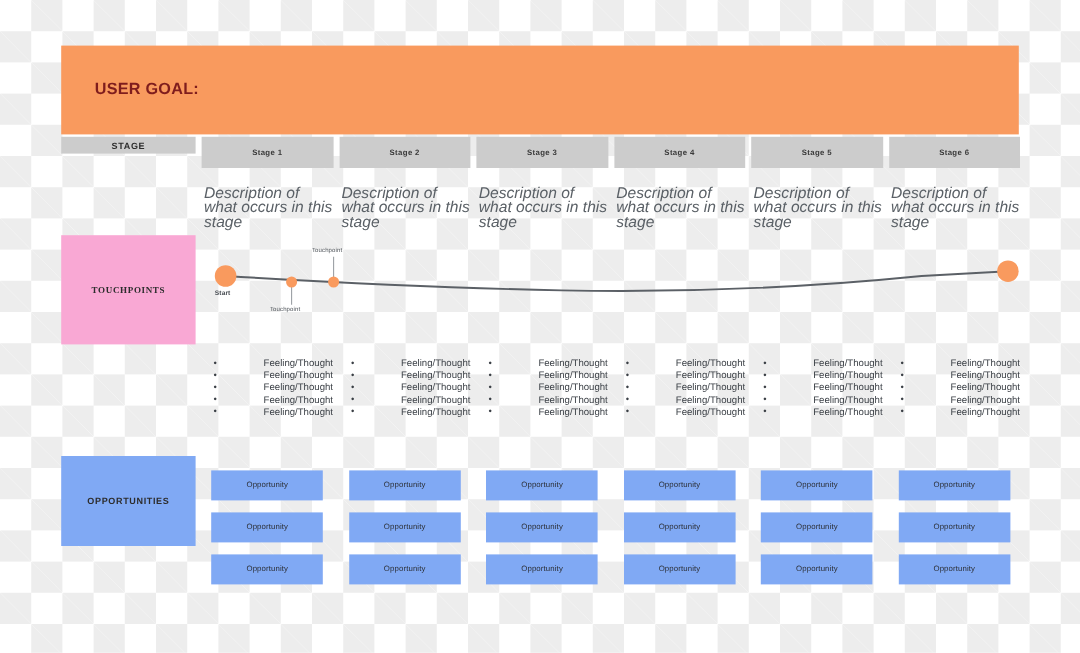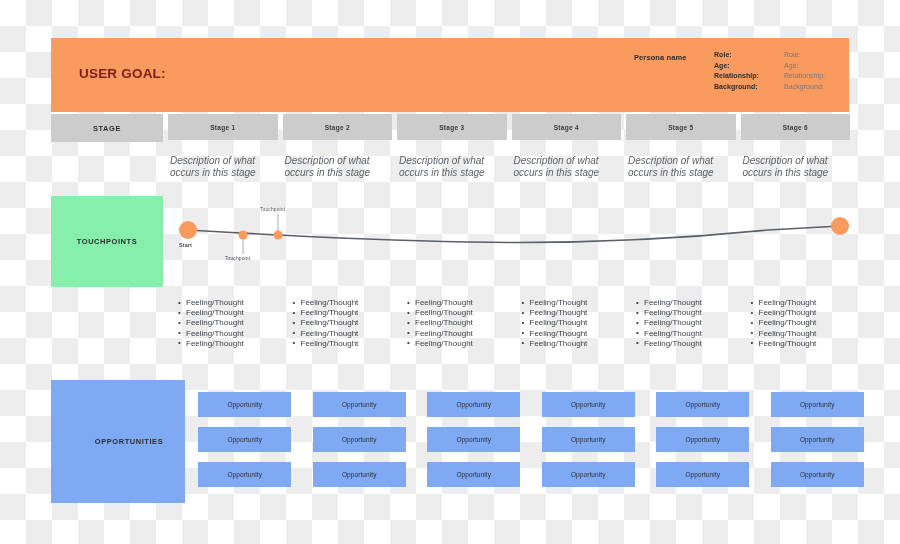--- a/index.html
+++ b/index.html
@@ -47,49 +47,49 @@
   
   .lbl {
     position: absolute; left: 51px;
     width: 112px;
     display: flex; align-items: center; justify-content: center;
     text-align: center;
     font-size: 7.5px; font-weight: bold; letter-spacing: .55px;
     color: #2d2d2d;
   }
   .lbl.grey   { background: #cccccc; }
-  .lbl.orange { background: #86efac; }
+  .lbl.orange { background: #f9a8d4; font-family: Liberation Serif, serif; }
   .lbl.green  { background: #4ec46d; }
   .lbl.blue   { background: #80a9f4; }
 
-  .row-stage       { top: 114px; height: 28px; }
+  .row-stage       { top: 114px; height: 14px; }
   .row-activity    { top: 145px; height: 46px; }
   .row-touchpoints { top: 196px; height: 91px; }
   .row-feelings    { top: 292px; height: 76px; }
-  .row-opps        { top: 380px; height: 123px; padding-left: 22px; }
+  .row-opps        { top: 380px; height: 75px; }
 
   .cells { position: absolute; left: 168px; right: 51px; display: flex; }
   .cell { flex: 0 0 109.5px; margin-right: 5px; }
   .cell:last-child { margin-right: 0; }
 
   
   .stage-chip {
     height: 26px; background: #cccccc;
     display: flex; align-items: center; justify-content: center;
     font-size: 6.5px; font-weight: bold; color: #3a3a3a; letter-spacing: .3px;
   }
 
   
   .activity-text {
-    font-size: 10px; font-style: italic; color: #5a6066;
+    font-size: 13px; font-style: italic; color: #5a6066;
     line-height: 12px; padding-top: 10px; padding-left: 2px;
   }
 
   
-  .feel-list { margin: 0; padding: 0 0 0 10px; list-style: none; padding-top: 6px; }
+  .feel-list { margin: 0; padding: 0 0 0 10px; list-style: none; padding-top: 6px; text-align: right; }
   .feel-list li {
     font-size: 8px; color: #3a3f45; line-height: 10.2px;
     position: relative; padding-left: 8px;
   }
   .feel-list li::before {
     content: "•"; position: absolute; left: 0; top: -0.5px;
     font-size: 8px; color: #3a3f45;
   }
 
   
@@ -110,37 +110,20 @@
   .tp-label.bold { font-weight: bold; font-size: 5.5px; }
 </style>
 </head>
 <body>
 
 <div id="canvas">
 
   <div class="header">
     <div class="user-goal">USER GOAL:</div>
 
-    <div class="persona-wrap">
-      <div class="persona-name">Persona name</div>
-
-      <div class="persona-col filled">
-        <div>Role:</div>
-        <div>Age:</div>
-        <div>Relationship:</div>
-        <div>Background:</div>
-      </div>
-
-      <div class="persona-col blank">
-        <div>Role:</div>
-        <div>Age:</div>
-        <div>Relationship:</div>
-        <div>Background:</div>
-      </div>
-    </div>
   </div>
 
   <div class="lbl grey row-stage">STAGE</div>
   <div class="cells row-stage" style="top:114px;">
     <div class="cell">
         <div class="stage-chip">Stage 1</div>
       </div>
     <div class="cell">
         <div class="stage-chip">Stage 2</div>
       </div>

